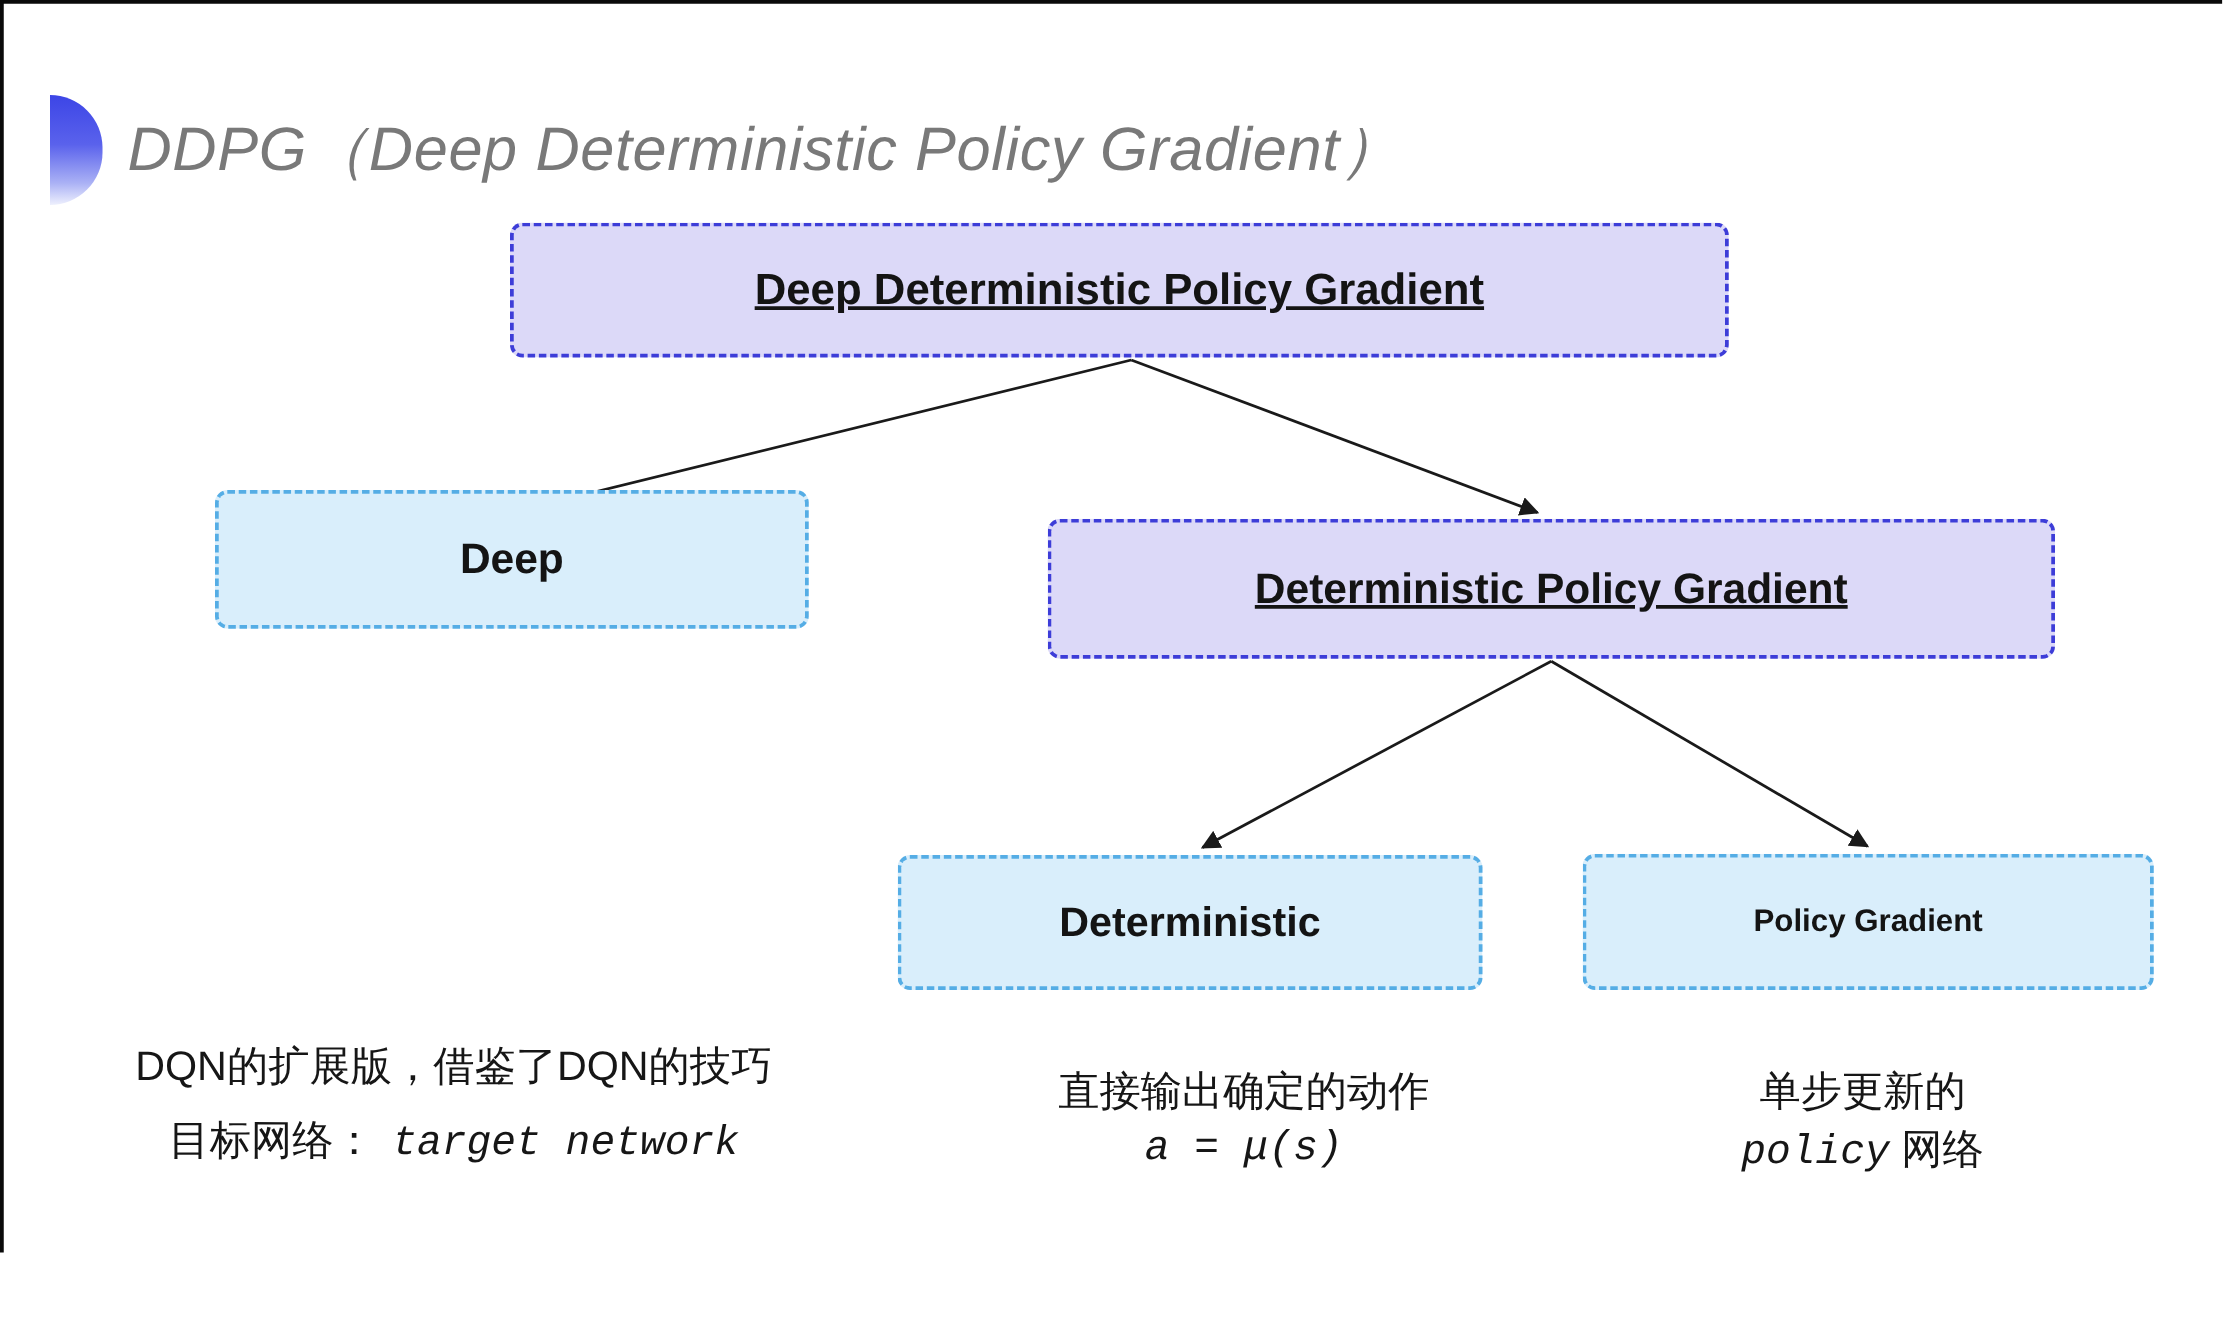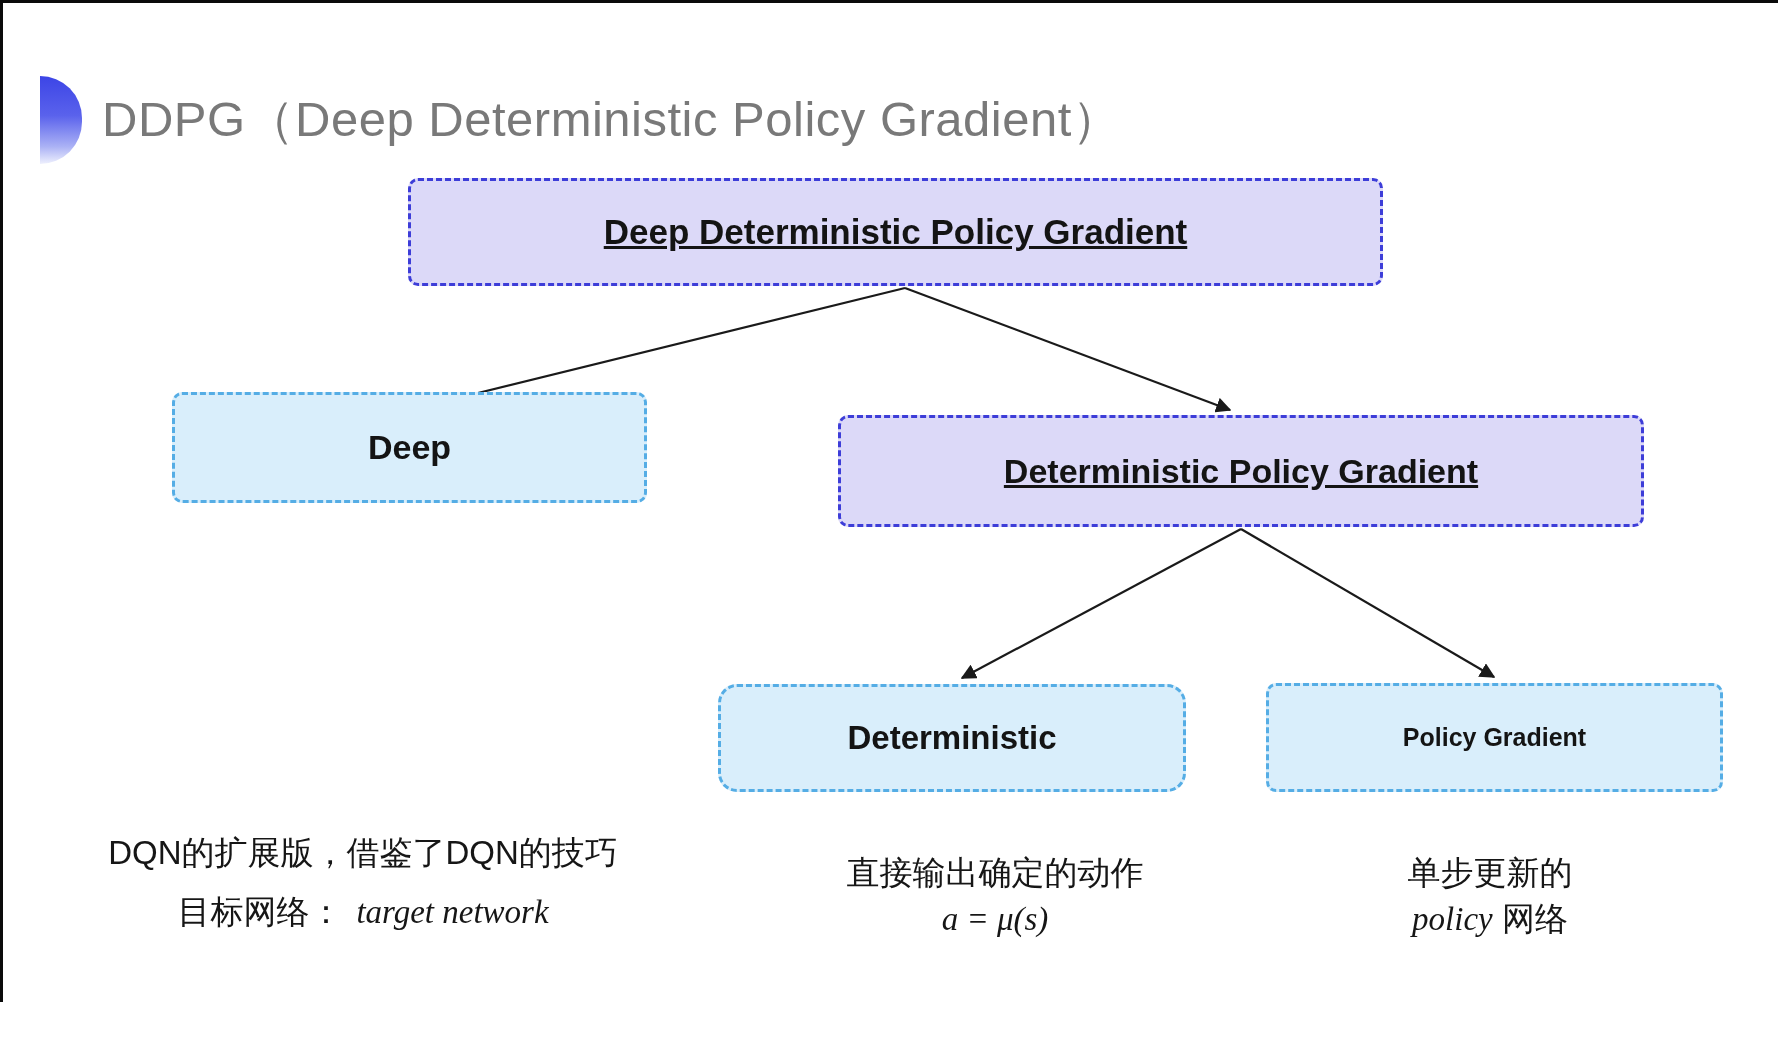--- a/index.html
+++ b/index.html
@@ -38,20 +38,21 @@
     background: linear-gradient(180deg, #3c45e6 0%, #5a62ec 45%, #aab1f5 80%, #eef0fd 100%);
     margin-right: 20px;
   }
   .title {
     margin: 0;
     font-size: 49px;
     font-weight: 400;
     color: #797979;
     letter-spacing: 0.5px;
     white-space: nowrap;
+    font-style: italic;
   }
 
   
   svg.edges {
     position: absolute; left: 0; top: 0;
     width: 1778px; height: 1056px;
     pointer-events: none;
   }
   svg.edges line { stroke: #1a1a1a; stroke-width: 2.2; }
 
@@ -78,21 +79,21 @@
   
   .note {
     position: absolute;
     display: flex; flex-direction: column; align-items: center;
     color: #161616;
     text-align: center;
   }
   .note-line { line-height: 42px; white-space: nowrap; }
   .cjk { font-size: 33px; font-weight: 500; }
   .term {
-    font-family: Liberation Serif, serif;
+    font-family: Liberation Mono, monospace;
     font-style: italic;
     font-size: 33px;
     font-weight: 400;
   }
   .gap { display: inline-block; width: 14px; }
   .note-deep .note-line + .note-line { margin-top: 17px; }
   .note-sm .note-line + .note-line { margin-top: 4px; }
 </style>
 </head>
 <body>
@@ -124,21 +125,21 @@
   </div>
 
   <div class="node blue" style="left:172px; top:392px; width:475px; height:111px; font-size:34px;text-align:right;">
     <span>Deep</span>
   </div>
 
   <div class="node purple" style="left:838px; top:415px; width:806px; height:112px; font-size:34px;text-decoration:underline;">
     <span>Deterministic Policy Gradient</span>
   </div>
 
-  <div class="node blue" style="left:718px; top:684px; width:468px; height:108px; font-size:33px;border-radius:19px;">
+  <div class="node blue" style="left:718px; top:684px; width:468px; height:108px; font-size:33px;">
     <span>Deterministic</span>
   </div>
 
   <div class="node blue" style="left:1266px; top:683px; width:457px; height:109px; font-size:25px;">
     <span>Policy Gradient</span>
   </div>
 
   <div class="note note-deep" style="left:118px; top:832px; width:490px;">
     <div class="note-line cjk">DQN的扩展版，借鉴了DQN的技巧</div>
     <div class="note-line">

